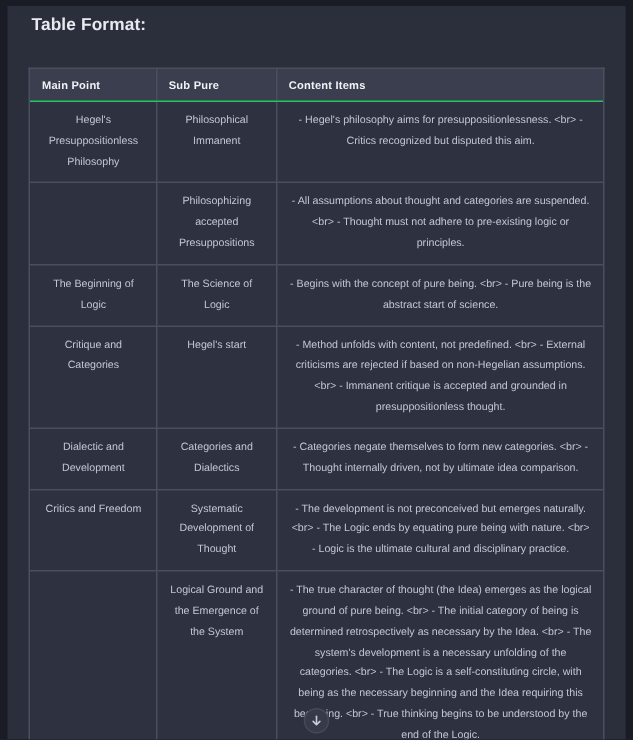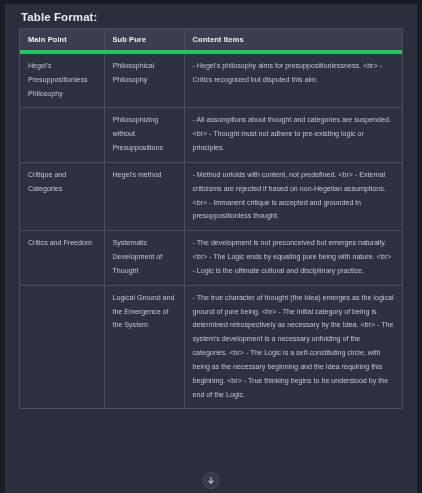--- a/index.html
+++ b/index.html
@@ -28,21 +28,21 @@
     left: 0; top: 0; right: 0; bottom: 0;
     background: #2b2e3b;
     padding: 7px 12px 0 14px;
   }
 
   .page-title {
     color: #e9eaf0;
     font-size: 11.5px;
     font-weight: bold;
     letter-spacing: 0.1px;
-    margin: 0 0 5px 2px;
+    margin: 0 0 22px 2px;
   }
 
   .table-wrap {
     width: 384px;
     border: 1px solid #4a4e5e;
     border-bottom: none;
     background: #2e3140;
   }
 
   table.fmt {
@@ -56,31 +56,31 @@
   table.fmt col.c3 { width: 218px; }
 
   table.fmt th {
     background: #3a3e4e;
     color: #f2f3f7;
     font-size: 7.4px;
     font-weight: bold;
     text-align: left;
     padding: 6px 7px 6px 8px;
     border-right: 1px solid #4a4e5e;
-    border-bottom: 4px solid #22c55e;
+    border-bottom: 1px solid #22c55e;
     vertical-align: middle;
     letter-spacing: 0.15px;
   }
   table.fmt th:last-child { border-right: none; }
 
   table.fmt td {
     color: #c3c7d4;
     font-size: 7.1px;
     line-height: 1.95;
-    text-align: left;
+    text-align: center;
     padding: 6px 7px 6px 8px;
     border-right: 1px solid #4a4e5e;
     border-bottom: 1px solid #4a4e5e;
     vertical-align: top;
     background: #2e3140;
     word-wrap: break-word;
     overflow-wrap: break-word;
   }
   table.fmt td:last-child { border-right: none; }
 
@@ -121,32 +121,42 @@
         <thead>
           <tr>
             <th>Main Point</th>
             <th>Sub Pure</th>
             <th>Content Items</th>
           </tr>
         </thead>
         <tbody>
           <tr>
             <td>Hegel's Presuppositionless Philosophy</td>
-            <td>Philosophical Philosophy</td>
+            <td>Philosophical Immanent</td>
             <td>- Hegel's philosophy aims for presuppositionlessness. &lt;br&gt; - Critics recognized but disputed this aim.</td>
           </tr>
           <tr>
             <td class="empty"></td>
-            <td>Philosophizing without Presuppositions</td>
+            <td>Philosophizing accepted Presuppositions</td>
             <td>- All assumptions about thought and categories are suspended. &lt;br&gt; - Thought must not adhere to pre-existing logic or principles.</td>
           </tr>
           <tr>
+            <td>The Beginning of Logic</td>
+            <td>The Science of Logic</td>
+            <td>- Begins with the concept of pure being. &lt;br&gt; - Pure being is the abstract start of science.</td>
+          </tr>
+          <tr>
             <td>Critique and Categories</td>
-            <td>Hegel's method</td>
+            <td>Hegel's start</td>
             <td>- Method unfolds with content, not predefined. &lt;br&gt; - External criticisms are rejected if based on non-Hegelian assumptions. &lt;br&gt; - Immanent critique is accepted and grounded in presuppositionless thought.</td>
+          </tr>
+          <tr>
+            <td>Dialectic and Development</td>
+            <td>Categories and Dialectics</td>
+            <td>- Categories negate themselves to form new categories. &lt;br&gt; - Thought internally driven, not by ultimate idea comparison.</td>
           </tr>
           <tr>
             <td>Critics and Freedom</td>
             <td>Systematic Development of Thought</td>
             <td>- The development is not preconceived but emerges naturally. &lt;br&gt; - The Logic ends by equating pure being with nature. &lt;br&gt; - Logic is the ultimate cultural and disciplinary practice.</td>
           </tr>
           <tr>
             <td class="empty"></td>
             <td>Logical Ground and the Emergence of the System</td>
             <td>- The true character of thought (the Idea) emerges as the logical ground of pure being. &lt;br&gt; - The initial category of being is determined retrospectively as necessary by the Idea. &lt;br&gt; - The system's development is a necessary unfolding of the categories. &lt;br&gt; - The Logic is a self-constituting circle, with being as the necessary beginning and the Idea requiring this beginning. &lt;br&gt; - True thinking begins to be understood by the end of the Logic.</td>

